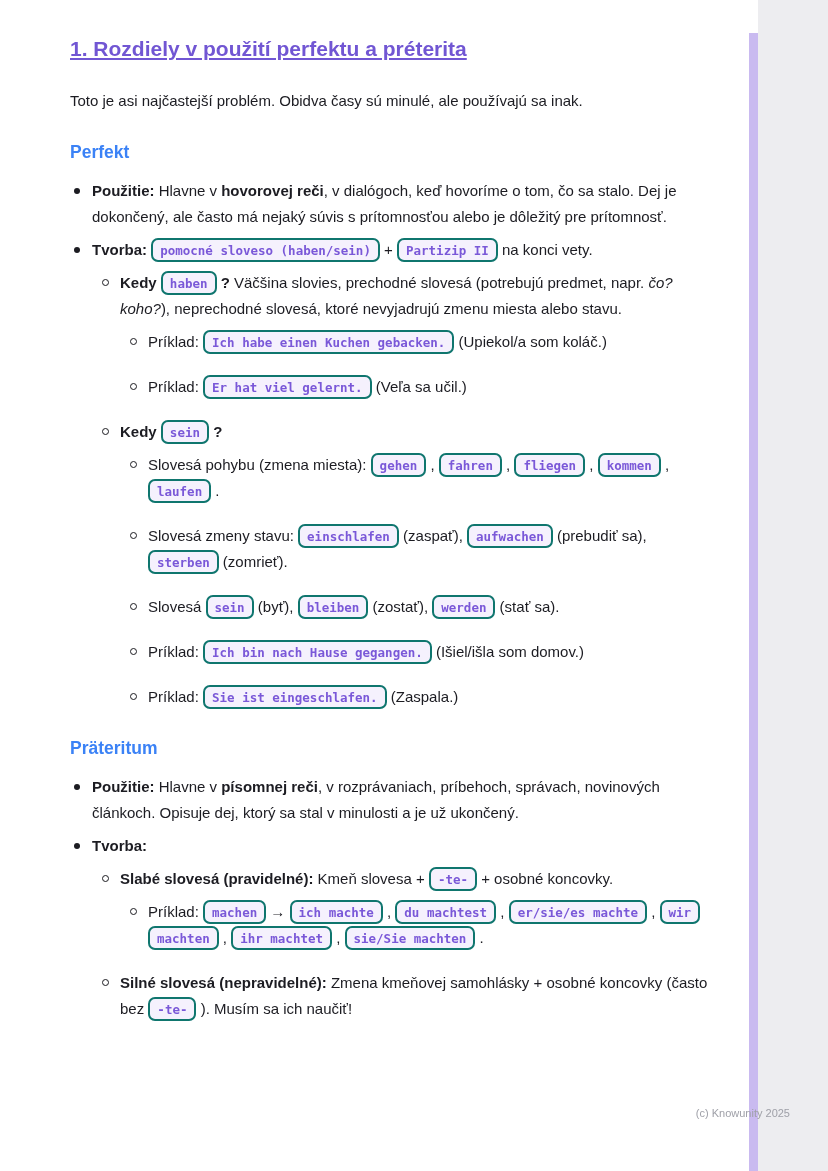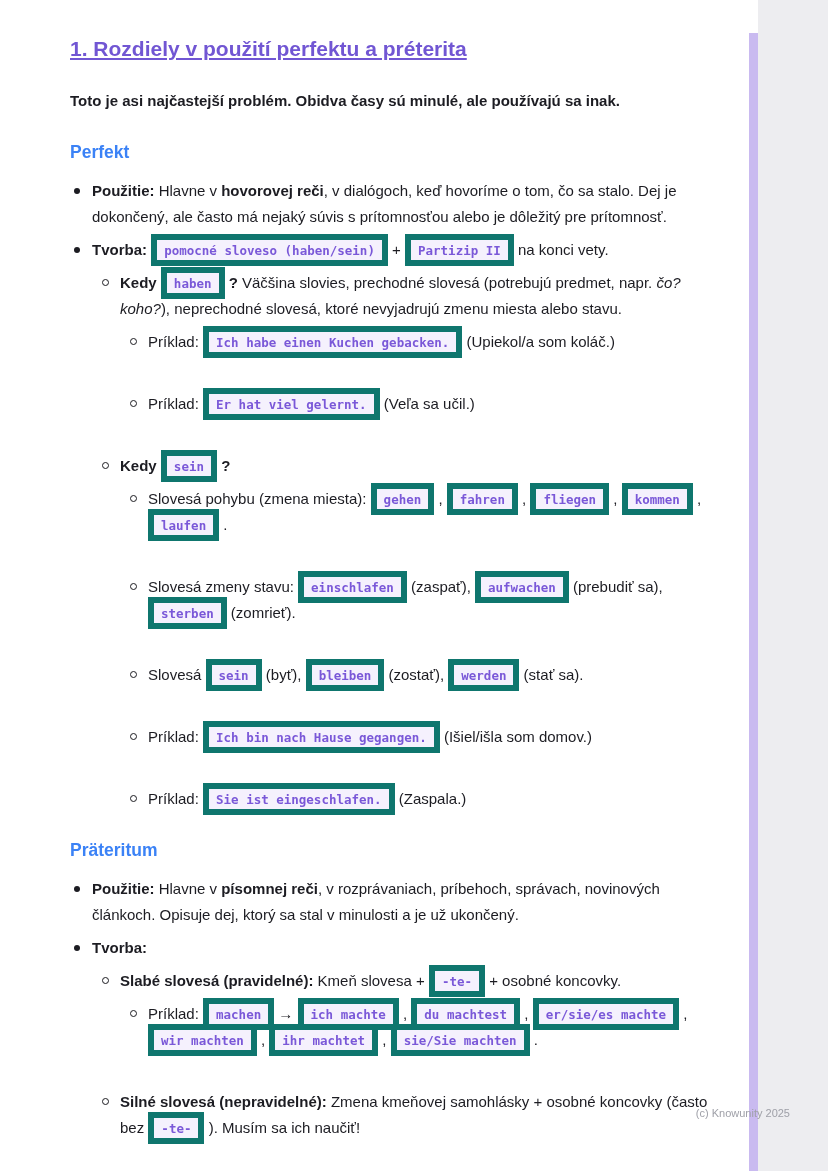--- a/index.html
+++ b/index.html
@@ -45,21 +45,21 @@
   }
 
   h1 {
     color: #7156d3;
     font-size: 21px;
     line-height: 30px;
     font-weight: 700;
     margin-bottom: 24px;
     text-decoration: underline;
   }
-  .para { margin-bottom: 14px; font-weight: bold; }
+  .para { margin-bottom: 14px; }
   h2 {
     color: #3b82f6;
     font-size: 17.5px;
     line-height: 24px;
     font-weight: 700;
     margin: 26px 0 14px 0;
   }
 
   ul { list-style: none; }
   ul.lvl1 { margin: 0 0 6px 0; }
@@ -77,34 +77,34 @@
     background: #1c1c22;
   }
   ul.lvl2 > li::before,
   ul.lvl3 > li::before {
     width: 5px; height: 5px;
     background: #ffffff;
     border: 1.3px solid #1c1c22;
     top: 9px;
   }
   li > ul { margin-left: 6px; margin-top: 7px; }
-  li.gap { margin-top: 36px; }
+  li.gap { margin-top: 19px; }
 
   strong { font-weight: 700; }
   em { font-style: italic; }
 
   code.chip {
     font-family: "DejaVu Sans Mono", "Liberation Mono", monospace;
     font-size: 12.5px;
     font-weight: 600;
     line-height: 1;
     color: #7a58d8;
     background: #f5f1fd;
-    border: 6px solid #0f766e;
-    border-radius: 0;
+    border: 2px solid #0f766e;
+    border-radius: 7px;
     padding: 3px 7px 2px 7px;
     box-decoration-break: clone;
     -webkit-box-decoration-break: clone;
   }
 </style>
 </head>
 <body>
 
 <div class="page">
   <div class="gutter"></div>

